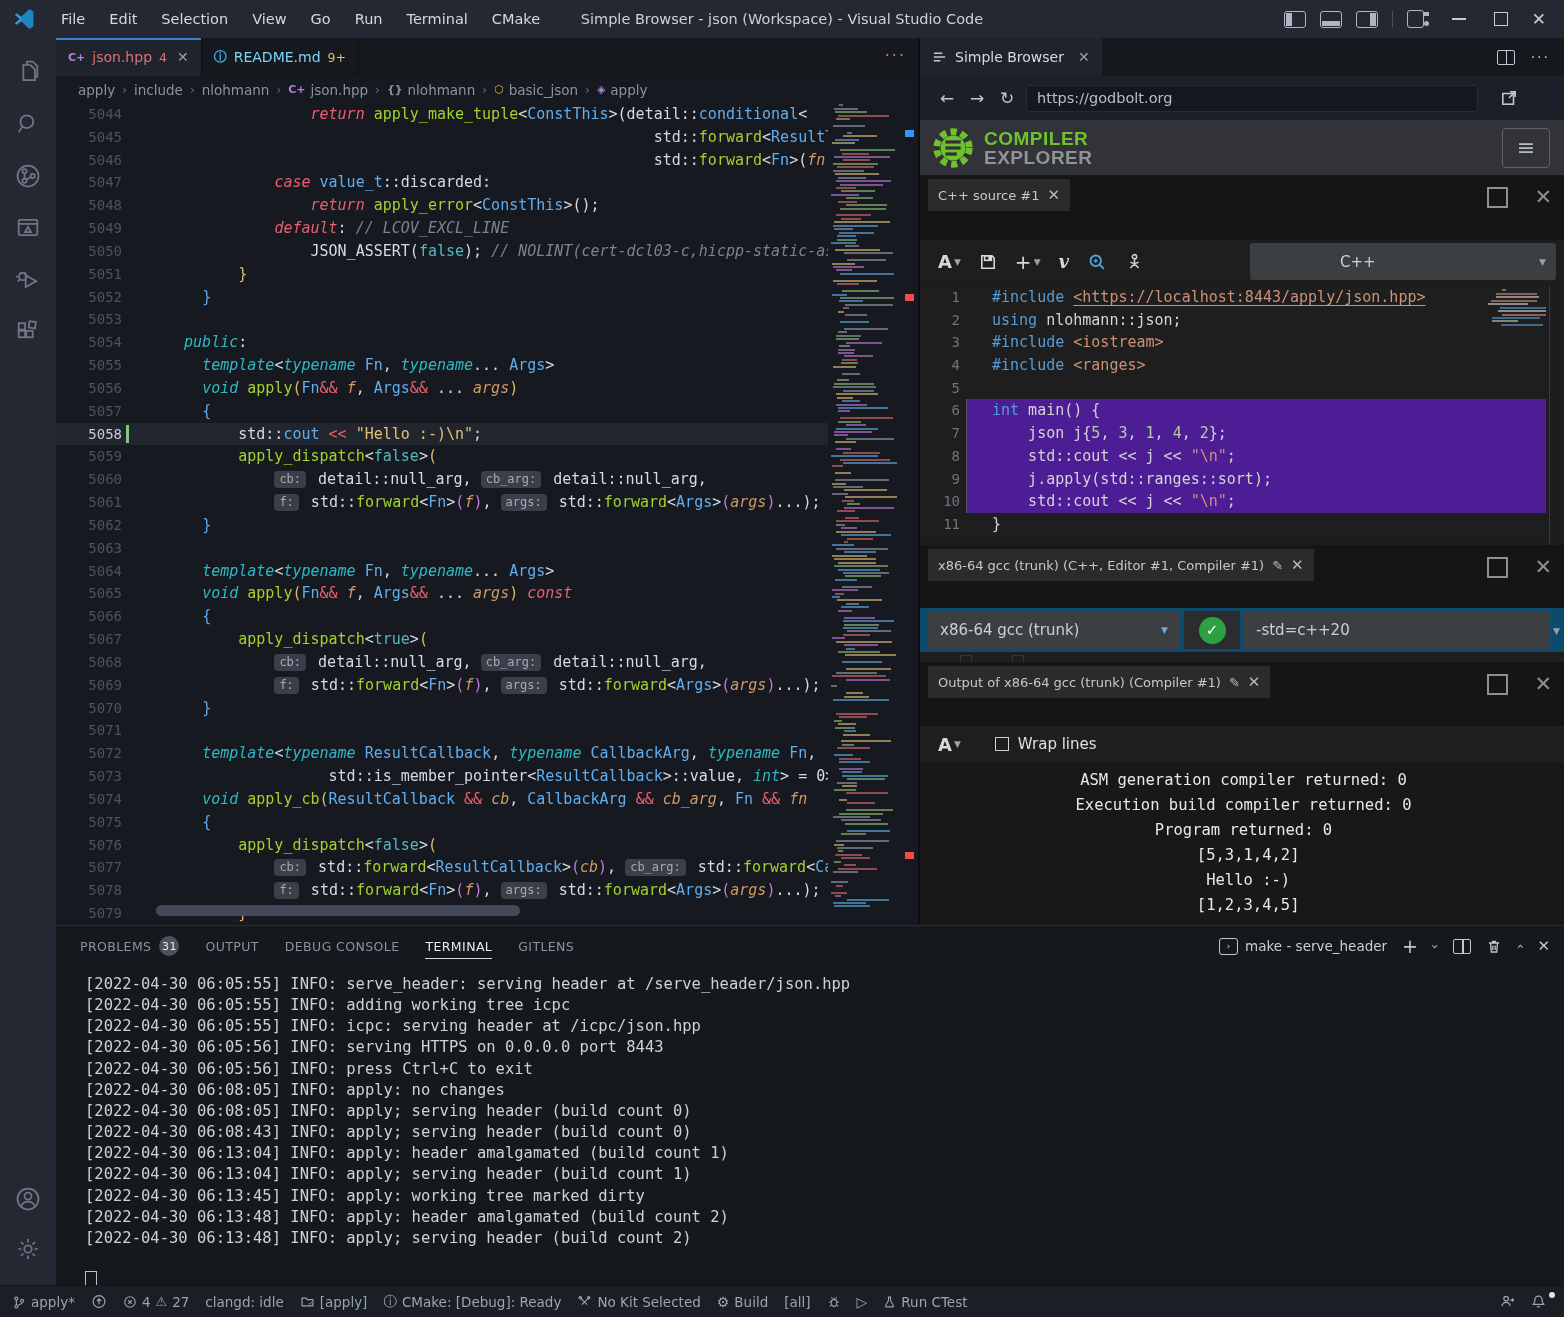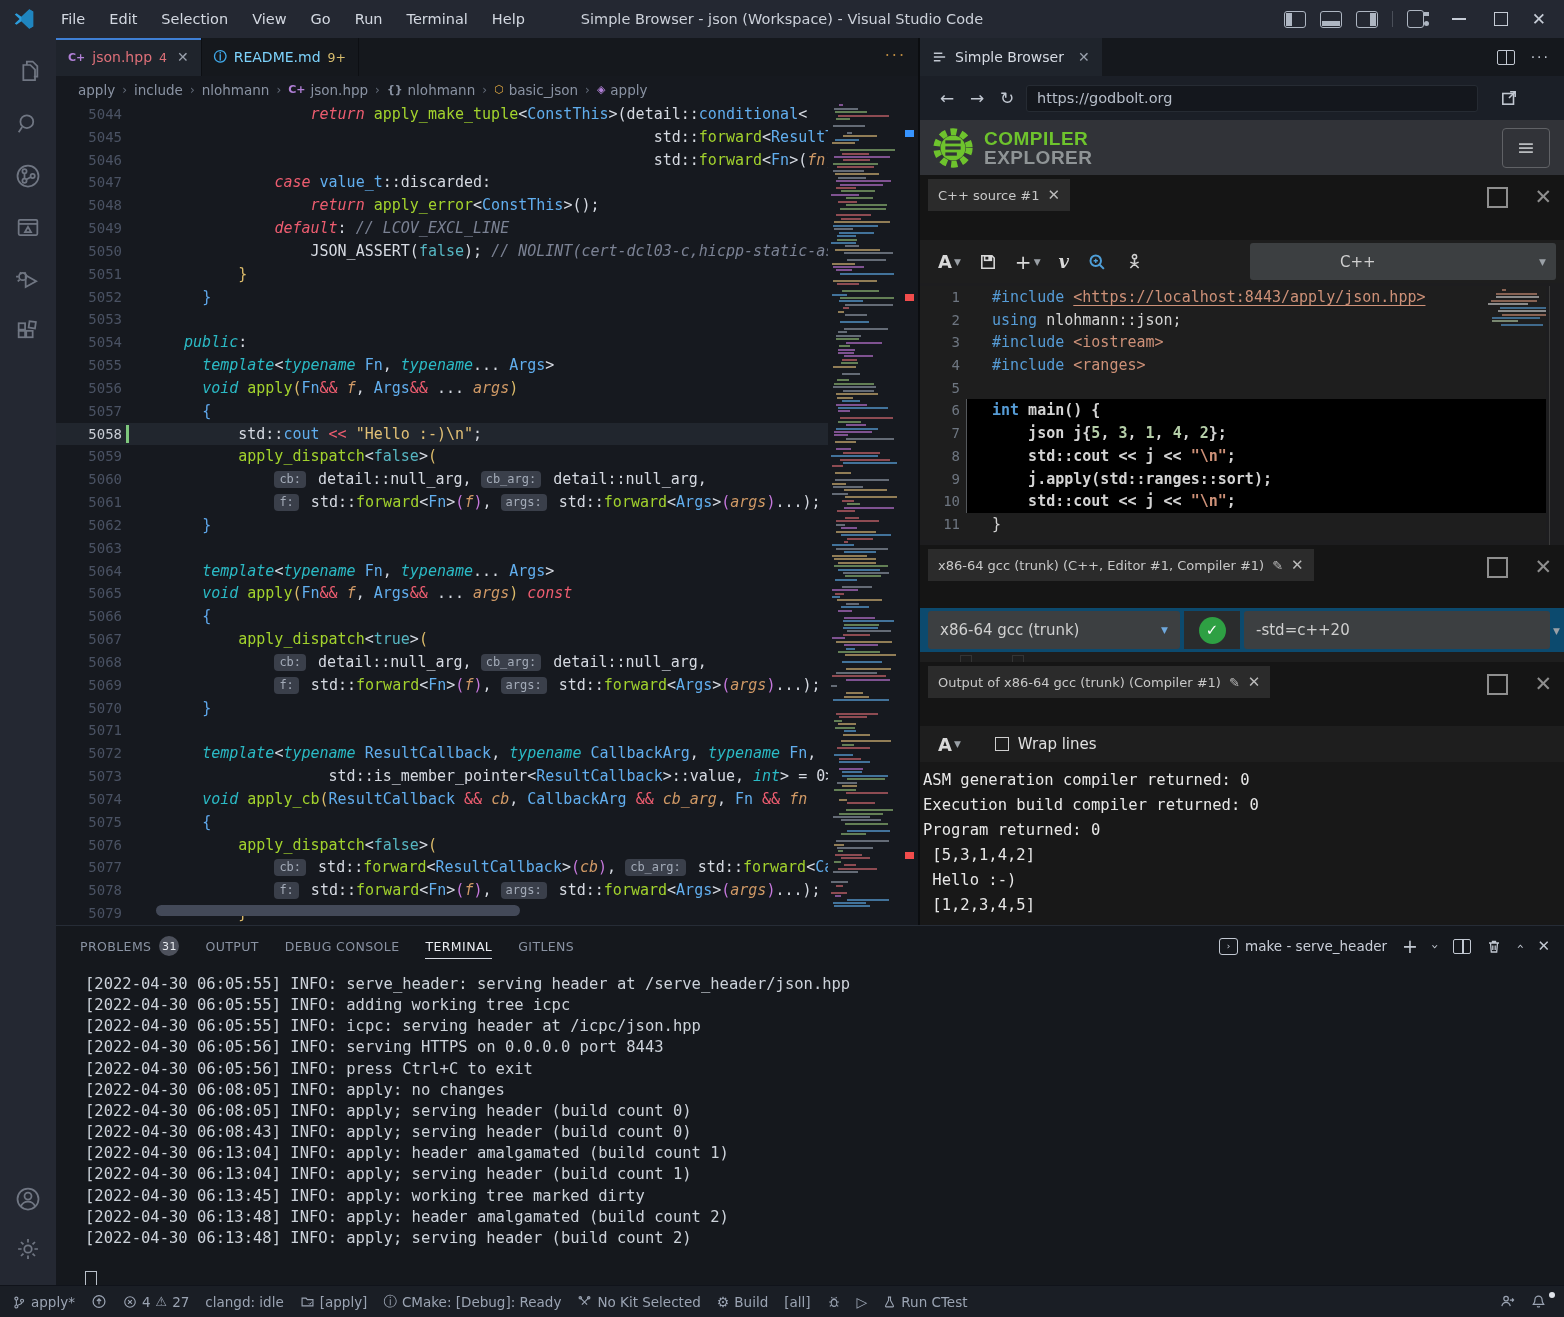--- a/index.html
+++ b/index.html
@@ -118,21 +118,21 @@
   .caret{font-size:9px;color:#9aa0a6;}
   #celang{position:absolute;left:330px;top:3px;width:306px;height:37px;background:#3c3f41;border-radius:3px;
           display:flex;align-items:center;color:#d0d0d0;font-size:15px;}
   #celang span:first-child{margin-left:90px;}
   #celang .caret{margin-left:auto;margin-right:10px;}
 
   #cecode{position:absolute;left:0;top:166px;width:626px;height:254px;overflow:hidden;background:#1e1e1e;}
   .brow{display:flex;height:22.7px;line-height:22.7px;font-family:"DejaVu Sans Mono",monospace;font-size:15px;white-space:pre;}
   .brow .ln{width:40px;flex:none;text-align:right;color:#6e7681;font-size:14px;padding-right:6px;}
   .brow .ctx{padding-left:26px;flex:1;white-space:pre;}
-  .brow.cur .ctx{background:#000000;border-left:1px solid #55585c;padding-left:25px;font-weight:bold;}
+  .brow.cur .ctx{background:#4c1d95;border-left:1px solid #55585c;padding-left:25px;}
   .mk-inc{color:#569cd6} .mk-kw{color:#569cd6} .mk-str{color:#ce9178} .mk-num{color:#b5cea8}
   .mk-pl{color:#d4d4d4} .mk-lnk{color:#ce9178;text-decoration:underline;text-underline-offset:3px;}
   #ceminimap{position:absolute;left:564px;top:168px;width:62px;height:70px;overflow:hidden;}
   #cevscroll{position:absolute;left:629px;top:166px;width:1px;height:620px;background:#3a3a3a;}
   #cescrollhandle{position:absolute;left:631px;top:468px;width:12px;height:10px;background:#6b6b6b;}
 
   #comprow{position:absolute;left:0;top:488px;width:644px;height:44px;background:#0c4a6e;}
   #compselect{position:absolute;left:8px;top:3px;width:252px;height:38px;background:#3c3f41;border-radius:3px;
               display:flex;align-items:center;color:#d0d0d0;font-size:15px;padding:0 12px;box-sizing:border-box;}
   #compselect .caret{margin-left:auto;}
@@ -142,21 +142,21 @@
   #compopts{position:absolute;left:324px;top:3px;width:306px;height:38px;background:#3c3f41;border-radius:3px;
             display:flex;align-items:center;color:#d0d0d0;font-size:15px;padding:0 12px;box-sizing:border-box;}
   #optscaret{position:absolute;right:4px;top:18px;}
   #sliver{position:absolute;left:0;top:532px;width:644px;height:10px;background:#1e1e1e;overflow:hidden;}
   .slivbox{width:10px;height:8px;border:1px solid #4a4a4a;display:inline-block;margin-left:40px;opacity:.5;}
 
   #outtool{position:absolute;left:0;top:606px;width:644px;height:36px;background:#1e1e1e;display:flex;align-items:center;border-bottom:1px solid #111;}
   #wrapbox{width:14px;height:14px;border:1.6px solid #cfcfcf;margin-left:34px;background:transparent;appearance:none;}
   #wraplabel{margin-left:6px;font-size:15px;color:#e0e0e0;}
   #outbody{position:absolute;left:0;top:642px;width:644px;height:163px;background:#181818;padding-top:6px;}
-  .oline{font-family:"DejaVu Sans Mono",monospace;font-size:15.5px;line-height:25px;color:#e8e8e8;padding-left:3px;white-space:pre;}
+  .oline{font-family:"DejaVu Sans Mono",monospace;font-size:15.5px;line-height:25px;color:#e8e8e8;padding-left:3px;white-space:pre;text-align:center;}
 
   
   #panel{position:absolute;left:56px;top:925px;width:1508px;height:360px;background:#15181d;border-top:1px solid #262c36;box-sizing:border-box;}
   #ptabs{display:flex;align-items:center;height:40px;padding-left:24px;}
   .ptab{font-size:12.5px;letter-spacing:.4px;color:#8a93a3;margin-right:26px;position:relative;display:flex;align-items:center;gap:8px;height:40px;}
   .ptab.active{color:#e8ebf0;}
   .ptab.active::after{content:"";position:absolute;left:0;right:0;bottom:7px;height:1px;background:#d7dbe2;}
   .pbadge{background:#4d515c;color:#e6e9ee;border-radius:50%;width:20px;height:20px;font-size:11px;
           display:flex;align-items:center;justify-content:center;}
   #pactions{position:absolute;right:14px;top:0;height:40px;display:flex;align-items:center;gap:15px;color:#c2c8d2;}
@@ -185,21 +185,21 @@
     <path fill="#1673a8" d="M74 6 L38 40 L38 60 L74 94 L92 84 V16 Z" opacity=".55"></path>
   </svg>
   <div id="menubar">
       <span class="menu-item">File</span>
       <span class="menu-item">Edit</span>
       <span class="menu-item">Selection</span>
       <span class="menu-item">View</span>
       <span class="menu-item">Go</span>
       <span class="menu-item">Run</span>
       <span class="menu-item">Terminal</span>
-      <span class="menu-item">Help</span>
+      <span class="menu-item">CMake</span>
     </div>
   <div id="wintitle">Simple Browser - json (Workspace) - Visual Studio Code</div>
   <div id="wincontrols">
     <div class="lay l"></div>
     <div class="lay b"></div>
     <div class="lay r"></div>
     <div class="laysep"></div>
     <div class="cust"></div>
     <div class="wmin" style="margin-left:14px;"></div>
     <div class="wmax" style="margin-left:14px;"></div>

